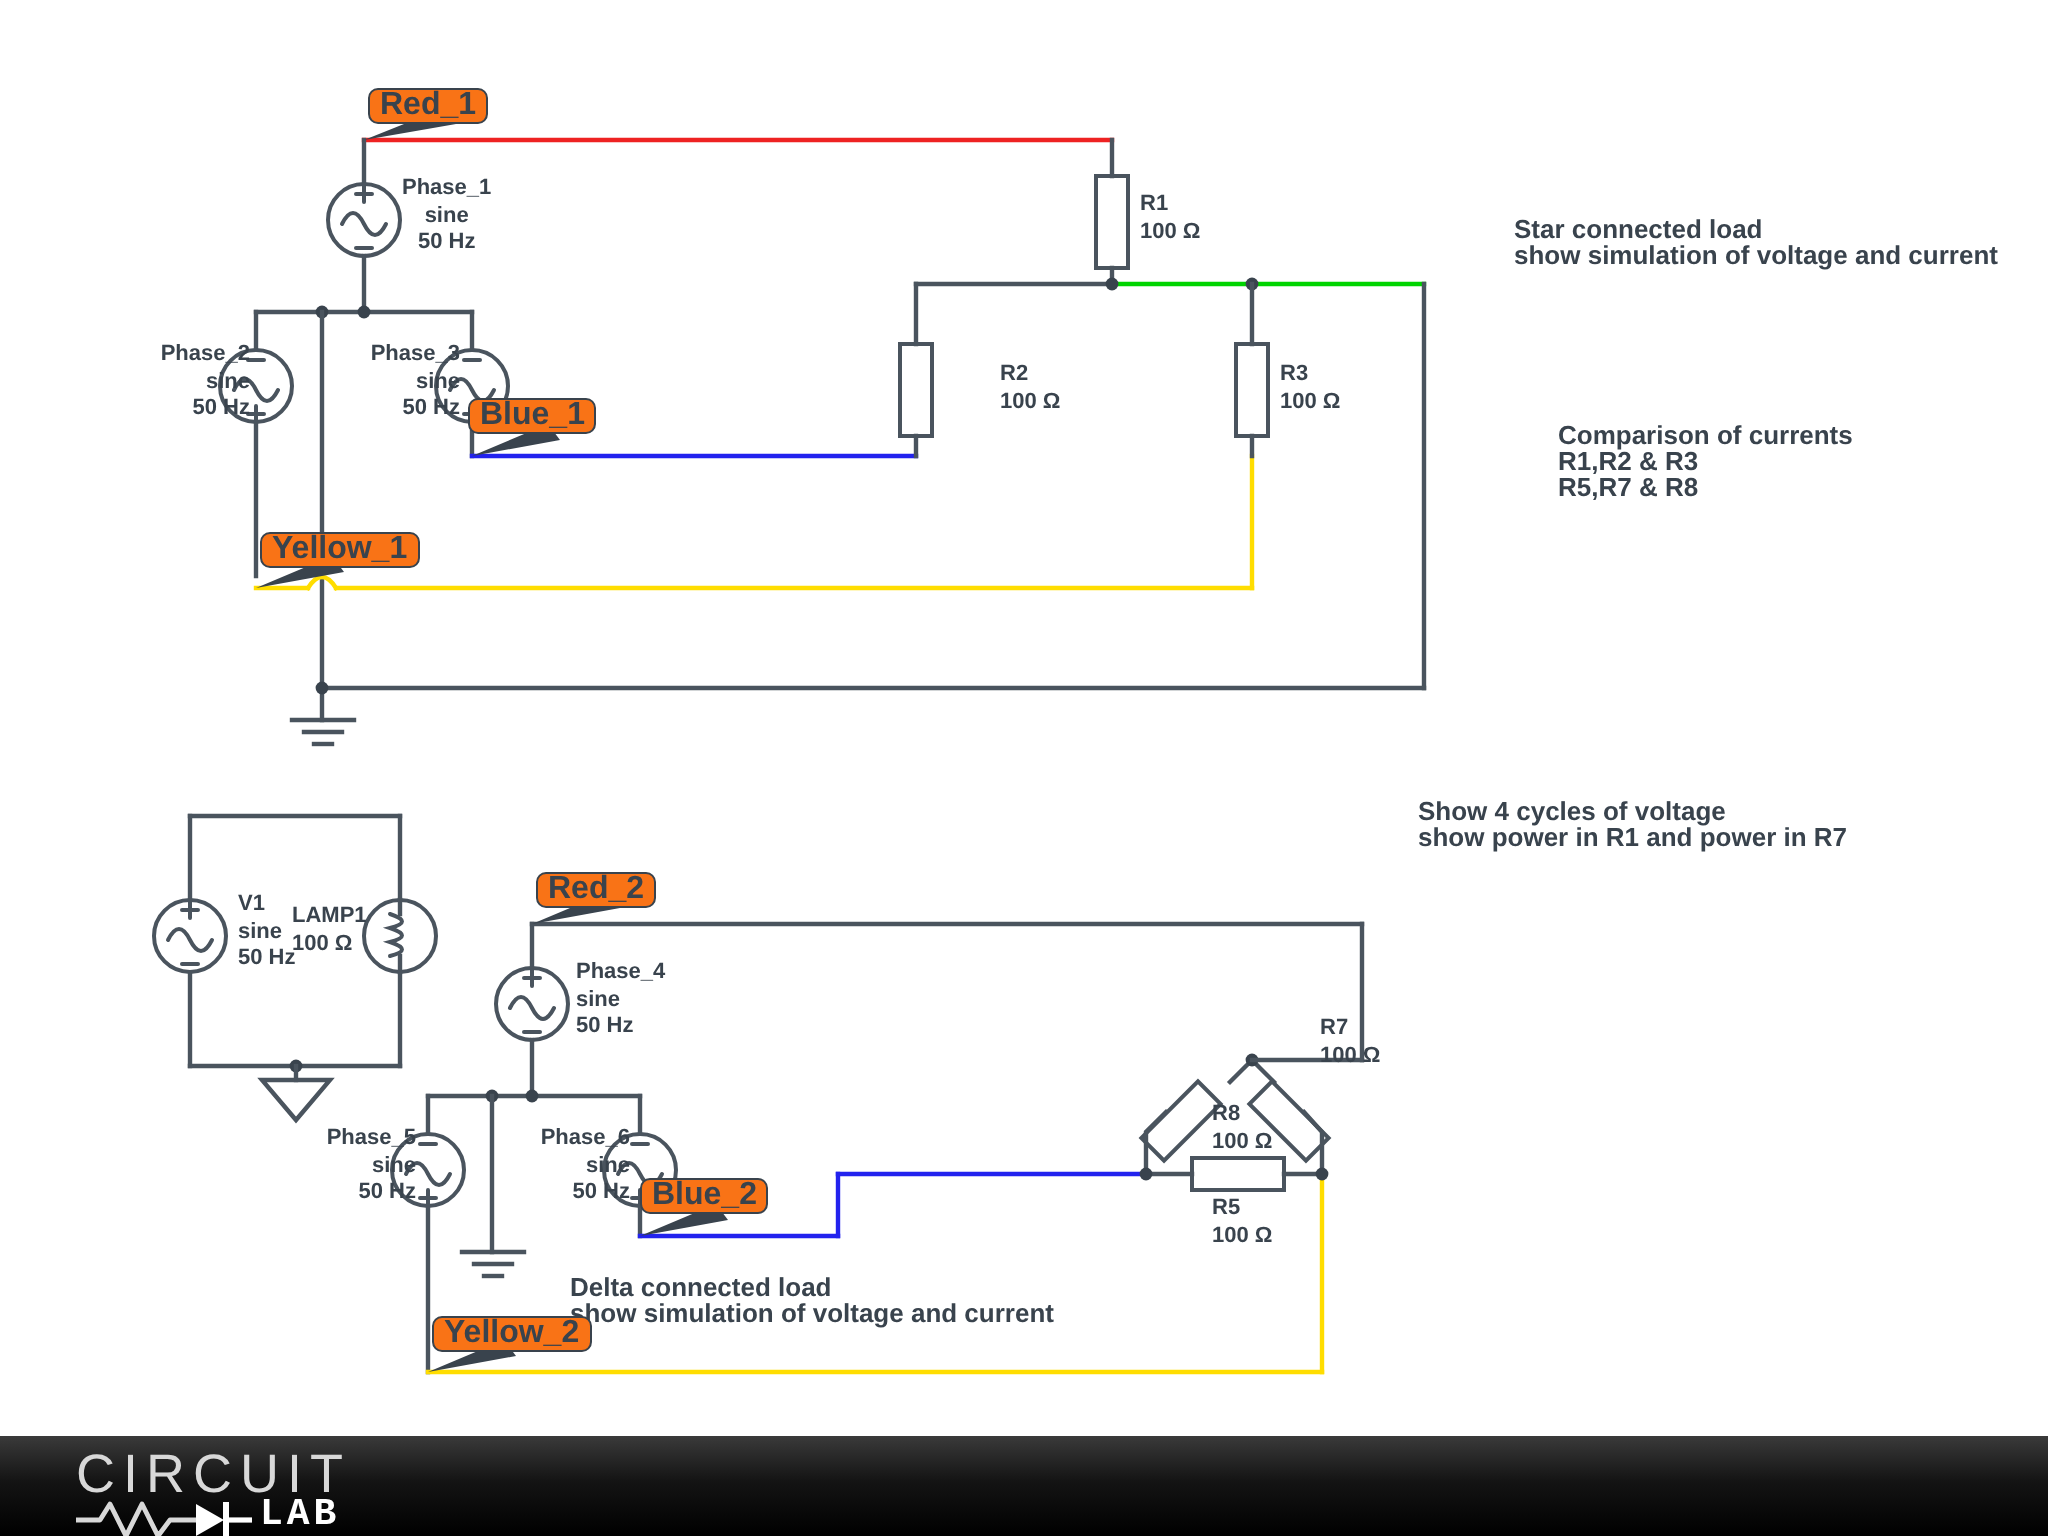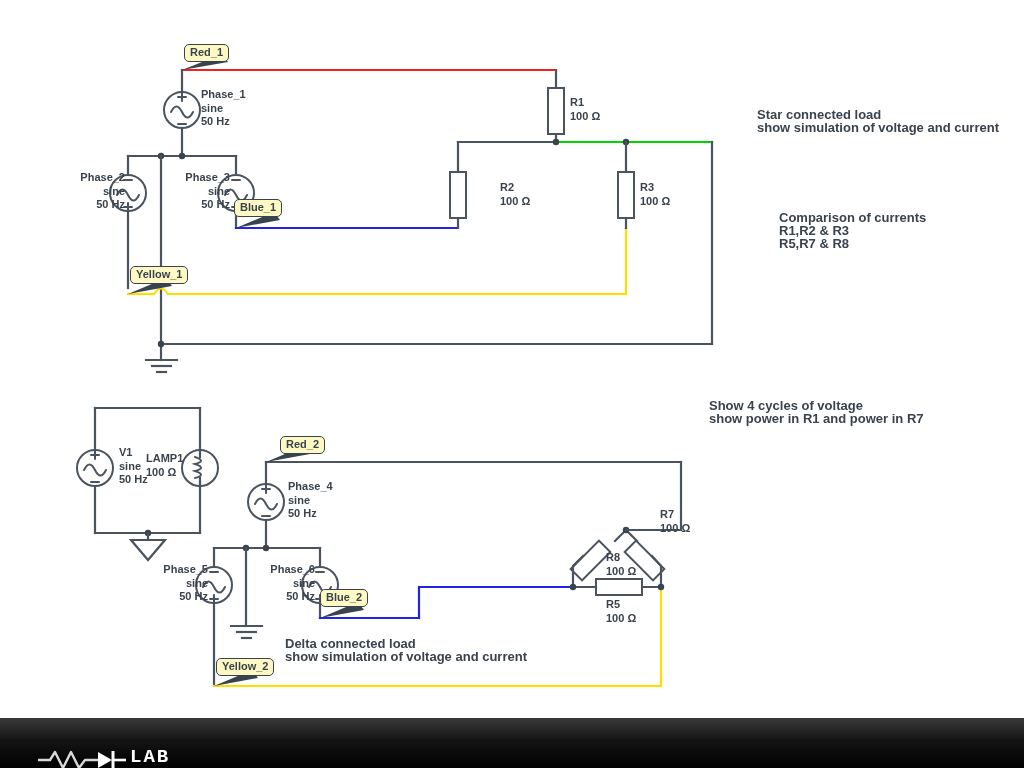--- a/index.html
+++ b/index.html
@@ -44,23 +44,23 @@
     position:absolute;color:#39434d;font-size:11px;font-weight:bold;
     line-height:13.5px;white-space:pre;
   }
   .complabel.right{text-align:right;margin-left:20px;}
 
   
   .flag{
     position:absolute;
     border:1.6px solid #39434d;
     border-radius:5px;
-    background:#fef9c3;
+    background:#f97316;
     color:#39434d;
-    font-size:11px;font-weight:bold;
+    font-size:16px;font-weight:bold;
     padding:1px 5px 2px 5px;
     white-space:nowrap;
     line-height:13px;
   }
 </style>
 </head>
 <body>
 
 <svg id="canvas" viewBox="0 0 1024 768">
   <defs>
@@ -262,21 +262,21 @@
   <g>
     <path class="pt" d="M182 70 L222 54 L228 62 Z"></path>
     <path class="pt" d="M236 228 L274 212 L280 220 Z"></path>
     <path class="pt" d="M128 294 L166 278 L172 286 Z"></path>
     <path class="pt" d="M266 462 L304 446 L310 454 Z"></path>
     <path class="pt" d="M320 618 L358 602 L364 610 Z"></path>
     <path class="pt" d="M214 686 L252 670 L258 678 Z"></path>
   </g>
 </svg>
 
-<div class="complabel" style="left:201px; top:88px;">Phase_1
+<div class="complabel" style="left:201px; top:88px;text-align:center;">Phase_1
 sine
 50 Hz</div>
 <div class="complabel right" style="left:60px; top:171px; width:45px;">Phase_2
 sine
 50 Hz</div>
 <div class="complabel right" style="left:165px; top:171px; width:45px;">Phase_3
 sine
 50 Hz</div>
 <div class="complabel" style="left:288px; top:480px;">Phase_4
 sine
@@ -312,26 +312,27 @@
 R1,R2 &amp; R3
 R5,R7 &amp; R8</div>
 <div class="note" style="left:709px; top:399px;">Show 4 cycles of voltage
 show power in R1 and power in R7</div>
 <div class="note" style="left:285px; top:637px;">Delta connected load
 show simulation of voltage and current</div>
 
 <div class="flag" style="left:184px; top:44px;">Red_1</div>
 <div class="flag" style="left:234px; top:199px;">Blue_1</div>
 <div class="flag" style="left:130px; top:266px;">Yellow_1</div>
-<div class="flag" style="left:268px; top:436px;margin-left:12px;">Red_2</div>
+<div class="flag" style="left:268px; top:436px;">Red_2</div>
 <div class="flag" style="left:320px; top:589px;">Blue_2</div>
 <div class="flag" style="left:216px; top:658px;">Yellow_2</div>
 
 <div id="footer">
   <div id="logo-wrap">
+    <div id="logo-word">CIRCUIT</div>
     <svg id="logo-sym" width="96" height="20" viewBox="0 0 96 20">
       <path d="M2 12 H14 L19 4 L27 20 L35 4 L43 20 L49 12 H62" stroke="#d8d8d8" stroke-width="2.4" fill="none" stroke-linejoin="round"></path>
       <path d="M62 4 L76 12 L62 20 Z" fill="#ffffff"></path>
       <path d="M77 3 V21" stroke="#ffffff" stroke-width="3" fill="none"></path>
       <path d="M77 12 H90" stroke="#ffffff" stroke-width="2.6" fill="none"></path>
     </svg>
     <div id="logo-lab">LAB</div>
   </div>
 
 </div>

